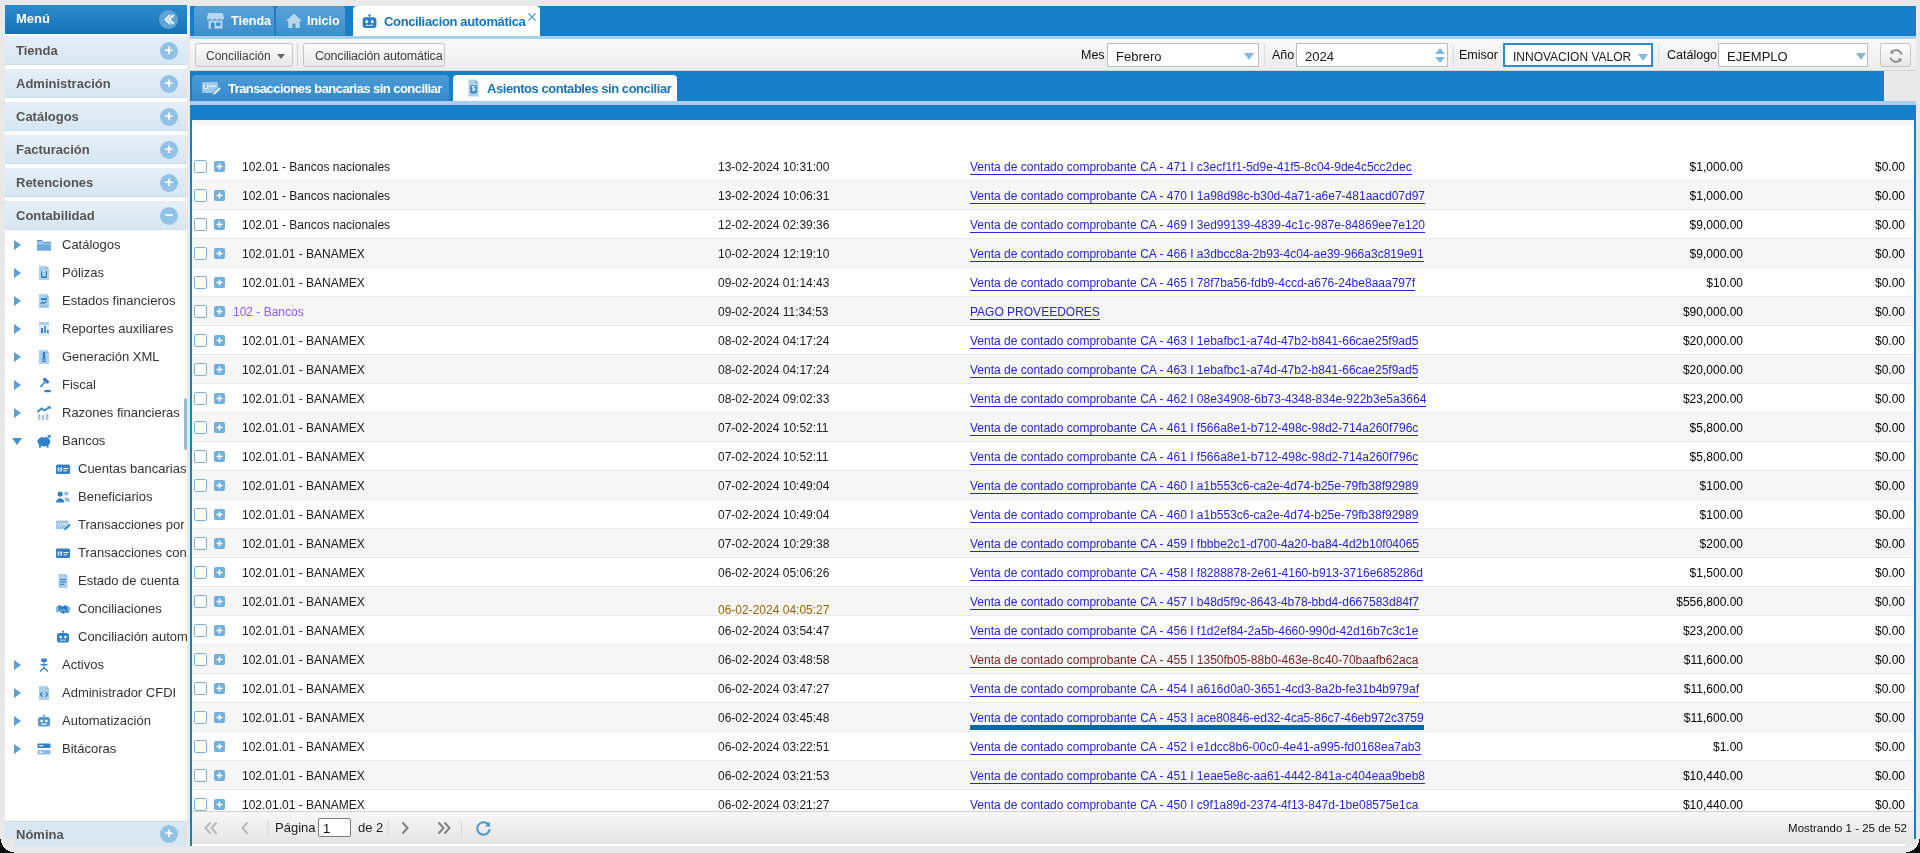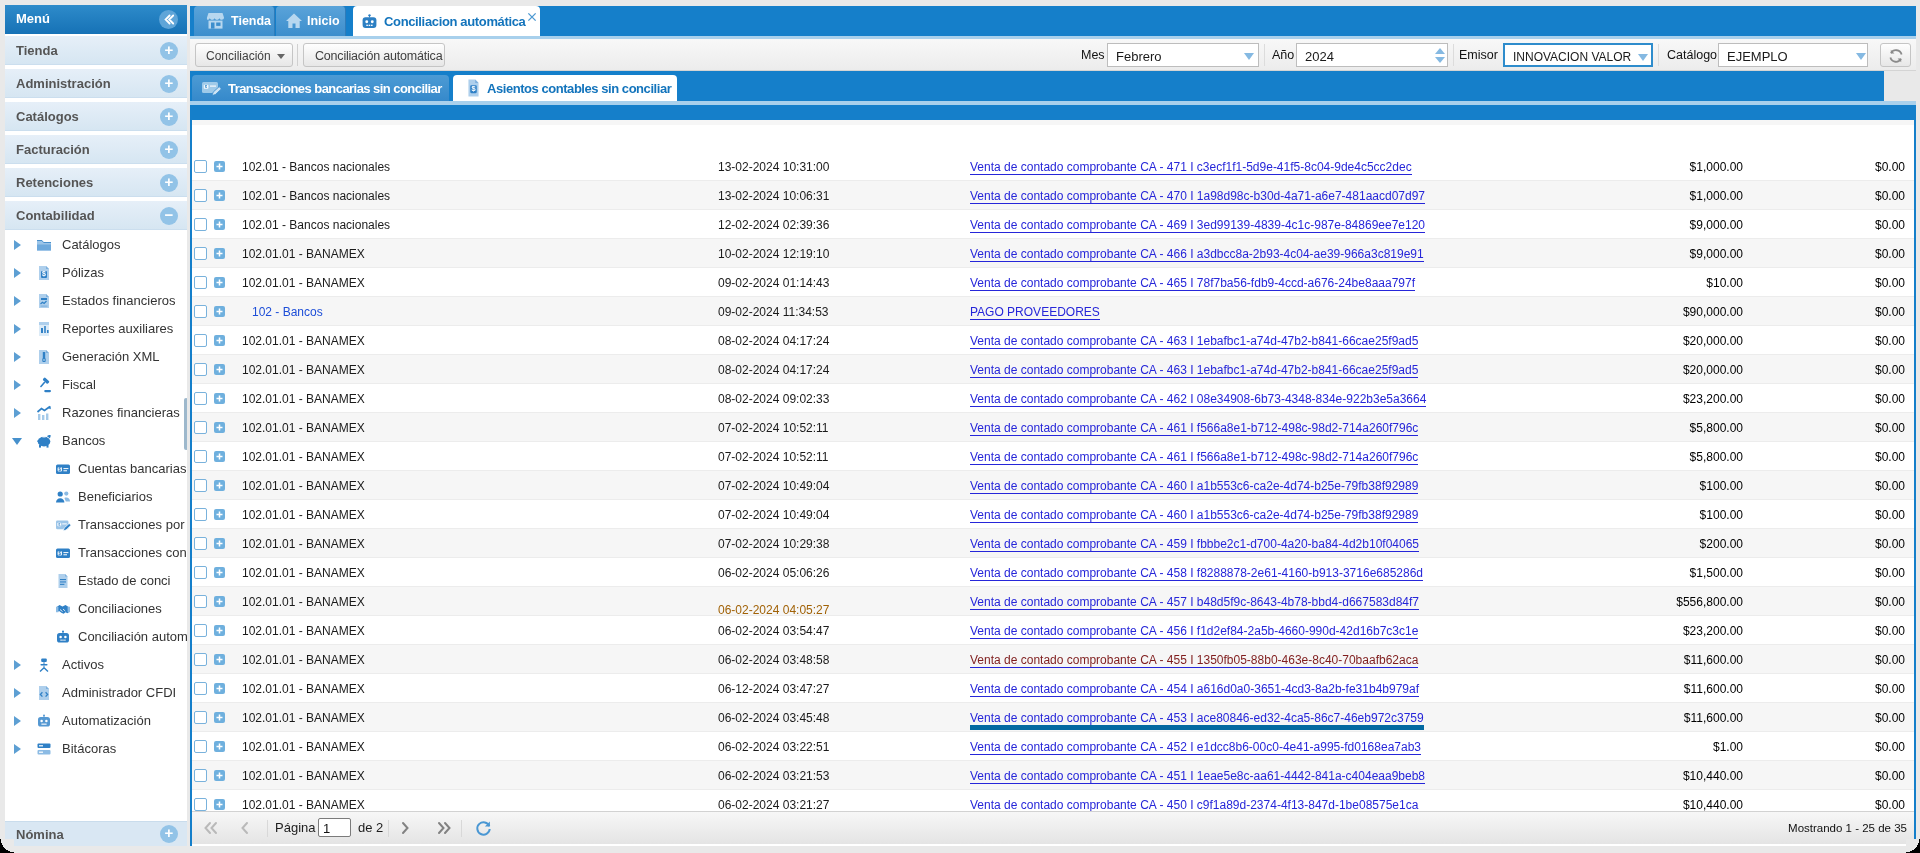--- a/index.html
+++ b/index.html
@@ -172,21 +172,21 @@
   <span class="abs" style="left:73px;top:540px;font-size:13px;color:#333;white-space:nowrap">Transacciones conci</span>
   <div class="abs" style="left:50px;top:568px;width:16px;height:16px">
         <svg width="16" height="16" viewBox="0 0 16 16">
           <path d="M3.5 1h6.5l2.5 2.5V15H3.5z" fill="#aecfec"></path>
           <path d="M10 1l2.5 2.5H10z" fill="#7fb1de"></path>
           <rect x="5" y="6" width="6" height="1.1" fill="#2f80c6"></rect>
           <rect x="5" y="8.4" width="6" height="1.1" fill="#2f80c6"></rect>
           <rect x="5" y="10.8" width="4.4" height="1.1" fill="#2f80c6"></rect>
         </svg>
       </div>
-  <span class="abs" style="left:73px;top:568px;font-size:13px;color:#333;white-space:nowrap">Estado de conci</span>
+  <span class="abs" style="left:73px;top:568px;font-size:13px;color:#333;white-space:nowrap">Estado de cuenta</span>
   <div class="abs" style="left:50px;top:596px;width:16px;height:16px">
         <svg width="16" height="16" viewBox="0 0 16 16">
           <path d="M1 6.5l3.5-2.5 3 1.5 3-1.5L14 6.3l1 4-2.5 2-2-1-1.8 1.5-2.4-1-1.8-1.5-2.5.3z" fill="#2f80c6"></path>
           <path d="M5 8.5l2.5 2M8 8l2.3 2.1" stroke="#fff" stroke-width=".8"></path>
           <path d="M1 5.8h2.4v5.4H1zM12.6 5.8H15v5.4h-2.4z" fill="#8cbbe4"></path>
         </svg>
       </div>
   <span class="abs" style="left:73px;top:596px;font-size:13px;color:#333;white-space:nowrap">Conciliaciones</span>
   <div class="abs" style="left:50px;top:624px;width:16px;height:16px">
         <svg width="16" height="16" viewBox="0 0 16 16">
@@ -422,21 +422,21 @@
       <span class="abs" style="right:171px;top:8px;font-size:12px;color:#000">$10.00</span>
       <span class="abs" style="right:9px;top:8px;font-size:12px;color:#000">$0.00</span>
     </div>
     <div class="abs" style="left:0;top:145px;width:1722px;height:29px;background:#f6f6f6;border-bottom:1px solid #ececec">
       <div class="abs" style="left:2px;top:8px;width:13px;height:13px;border:1px solid #79b2dc;border-radius:2px;background:#fff"></div>
       <div class="abs" style="left:22px;top:9px;width:11px;height:11px;background:#6fb0de;border-radius:2px">
             <svg width="11" height="11" viewBox="0 0 11 11">
               <path d="M5.5 2.5v6M2.5 5.5h6" stroke="#fff" stroke-width="1.5"></path>
             </svg>
           </div>
-      <span class="abs" style="left:60px;top:8px;font-size:12px;color:#1d4ed8">102 - Bancos</span>
+      <span class="abs" style="left:41px;top:8px;font-size:12px;color:#8b5cf6">102 - Bancos</span>
       <span class="abs" style="left:526px;top:8px;font-size:12px;color:#1a1a1a">09-02-2024 11:34:53</span>
       <span class="abs" style="left:778px;top:8px;font-size:12px;color:#2626d9"><span style="border-bottom:1px solid #2626d9">PAGO PROVEEDORES</span></span>
       <span class="abs" style="right:171px;top:8px;font-size:12px;color:#000">$90,000.00</span>
       <span class="abs" style="right:9px;top:8px;font-size:12px;color:#000">$0.00</span>
     </div>
     <div class="abs" style="left:0;top:174px;width:1722px;height:29px;background:#fff;border-bottom:1px solid #ececec">
       <div class="abs" style="left:2px;top:8px;width:13px;height:13px;border:1px solid #79b2dc;border-radius:2px;background:#fff"></div>
       <div class="abs" style="left:22px;top:9px;width:11px;height:11px;background:#6fb0de;border-radius:2px">
             <svg width="11" height="11" viewBox="0 0 11 11">
               <path d="M5.5 2.5v6M2.5 5.5h6" stroke="#fff" stroke-width="1.5"></path>
@@ -592,21 +592,21 @@
       <span class="abs" style="right:9px;top:8px;font-size:12px;color:#000">$0.00</span>
     </div>
     <div class="abs" style="left:0;top:522px;width:1722px;height:29px;background:#fff;border-bottom:1px solid #ececec">
       <div class="abs" style="left:2px;top:8px;width:13px;height:13px;border:1px solid #79b2dc;border-radius:2px;background:#fff"></div>
       <div class="abs" style="left:22px;top:9px;width:11px;height:11px;background:#6fb0de;border-radius:2px">
             <svg width="11" height="11" viewBox="0 0 11 11">
               <path d="M5.5 2.5v6M2.5 5.5h6" stroke="#fff" stroke-width="1.5"></path>
             </svg>
           </div>
       <span class="abs" style="left:50px;top:8px;font-size:12px;color:#1a1a1a">102.01.01 - BANAMEX</span>
-      <span class="abs" style="left:526px;top:8px;font-size:12px;color:#1a1a1a">06-12-2024 03:47:27</span>
+      <span class="abs" style="left:526px;top:8px;font-size:12px;color:#1a1a1a">06-02-2024 03:47:27</span>
       <span class="abs" style="left:778px;top:8px;font-size:12px;color:#2626d9"><span style="border-bottom:1px solid #2626d9">Venta de contado comprobante CA - 454 I a616d0a0-3651-4cd3-8a2b-fe31b4b979af</span></span>
       <span class="abs" style="right:171px;top:8px;font-size:12px;color:#000">$11,600.00</span>
       <span class="abs" style="right:9px;top:8px;font-size:12px;color:#000">$0.00</span>
     </div>
     <div class="abs" style="left:0;top:551px;width:1722px;height:29px;background:#f6f6f6;border-bottom:1px solid #ececec">
       <div class="abs" style="left:2px;top:8px;width:13px;height:13px;border:1px solid #79b2dc;border-radius:2px;background:#fff"></div>
       <div class="abs" style="left:22px;top:9px;width:11px;height:11px;background:#6fb0de;border-radius:2px">
             <svg width="11" height="11" viewBox="0 0 11 11">
               <path d="M5.5 2.5v6M2.5 5.5h6" stroke="#fff" stroke-width="1.5"></path>
             </svg>
@@ -676,20 +676,20 @@
           <path d="M2 2l4.5 5L2 12" stroke="#828282" stroke-width="2" fill="none" stroke-linecap="round"></path>
         </svg>
     <svg class="abs" style="left:245px;top:9px" width="15" height="14" viewBox="0 0 15 14">
           <path d="M2 2l4.5 5L2 12M8 2l4.5 5L8 12" stroke="#828282" stroke-width="2" fill="none" stroke-linecap="round"></path>
         </svg>
     <div class="abs" style="left:269px;top:8px;width:1px;height:17px;background:#d8d8d8"></div>
     <svg class="abs" style="left:283px;top:8px" width="17" height="17" viewBox="0 0 17 17">
           <path d="M14.3 6.2A6.2 6.2 0 1 0 14.7 9" stroke="#4a97d3" stroke-width="2" fill="none"></path>
           <path d="M14.9 1.6v5h-5z" fill="#4a97d3"></path>
         </svg>
-    <span class="abs" style="right:7px;top:10px;font-size:11.5px;color:#111">Mostrando 1 - 25 de 35</span>
+    <span class="abs" style="right:7px;top:10px;font-size:11.5px;color:#111">Mostrando 1 - 25 de 52</span>
   </div>
 </div>
 
 <div class="abs" style="left:0;top:839px;width:14px;height:14px;background:radial-gradient(circle 14px at 14px 0px,#e9e9e9 13px,#000 13px)"></div>
 <div class="abs" style="left:1906px;top:839px;width:14px;height:14px;background:radial-gradient(circle 14px at 0px 0px,#e9e9e9 13px,#000 13px)"></div>
 
 </div>
 
 </body></html>

